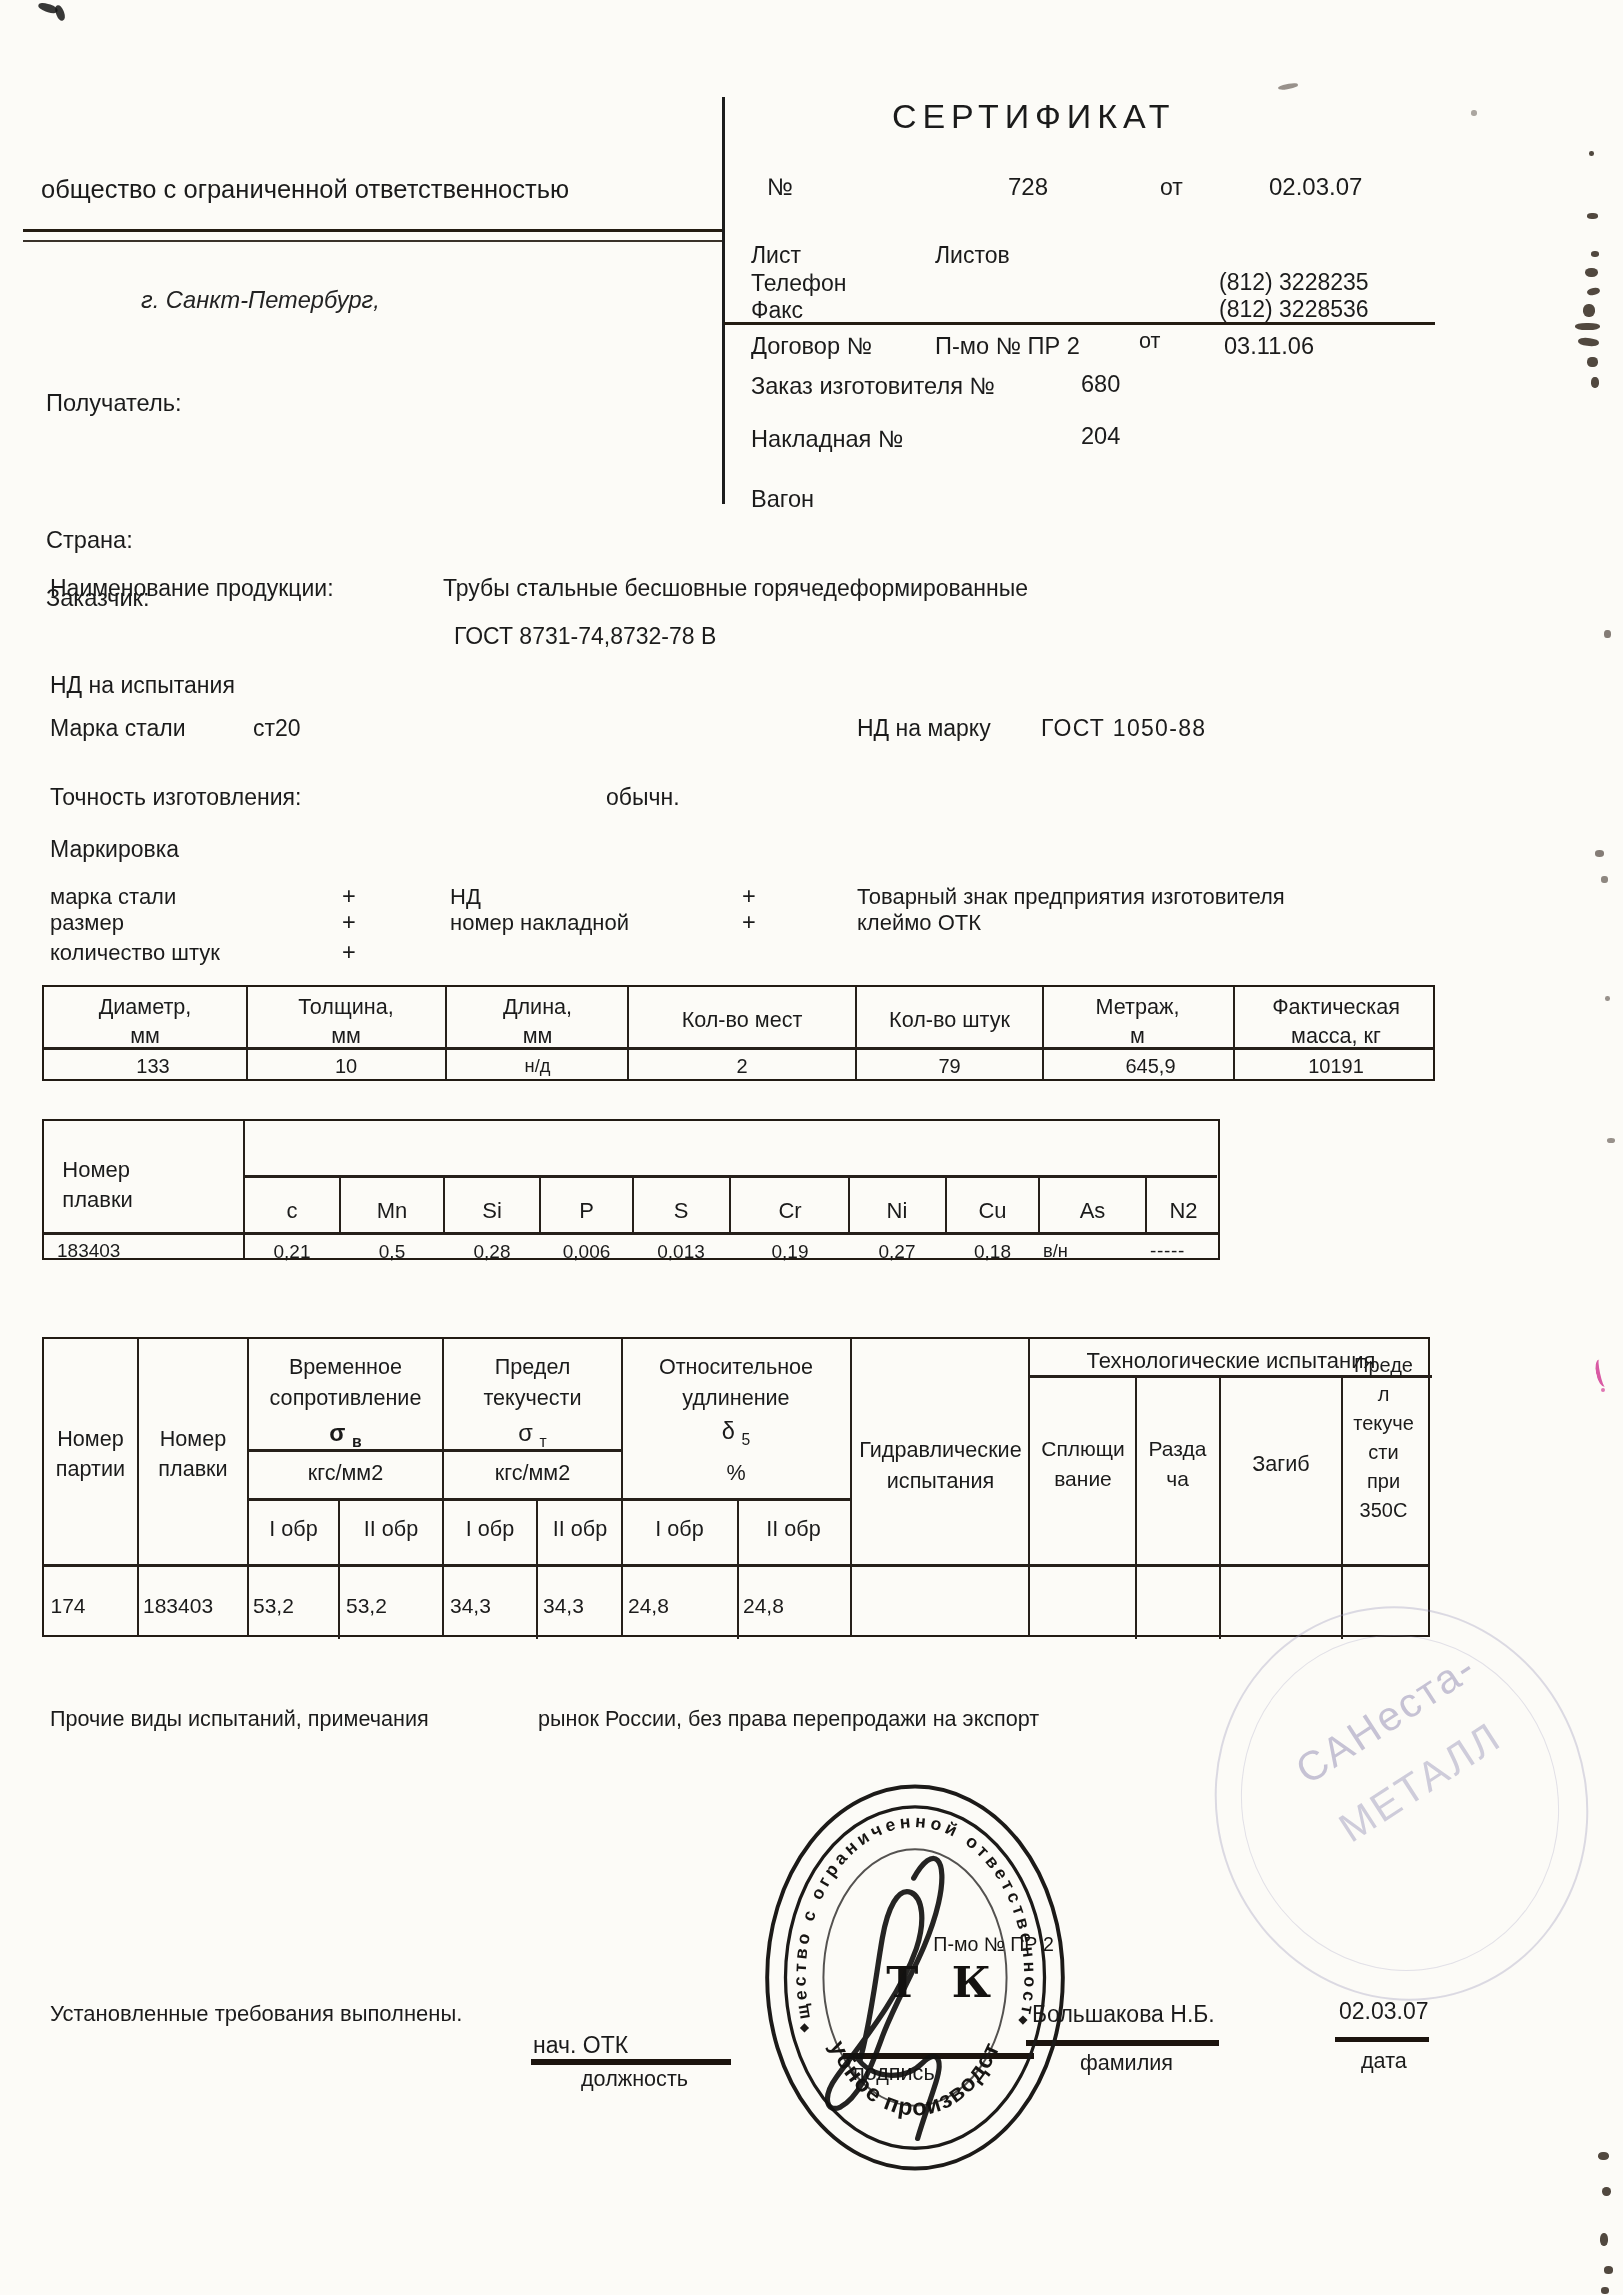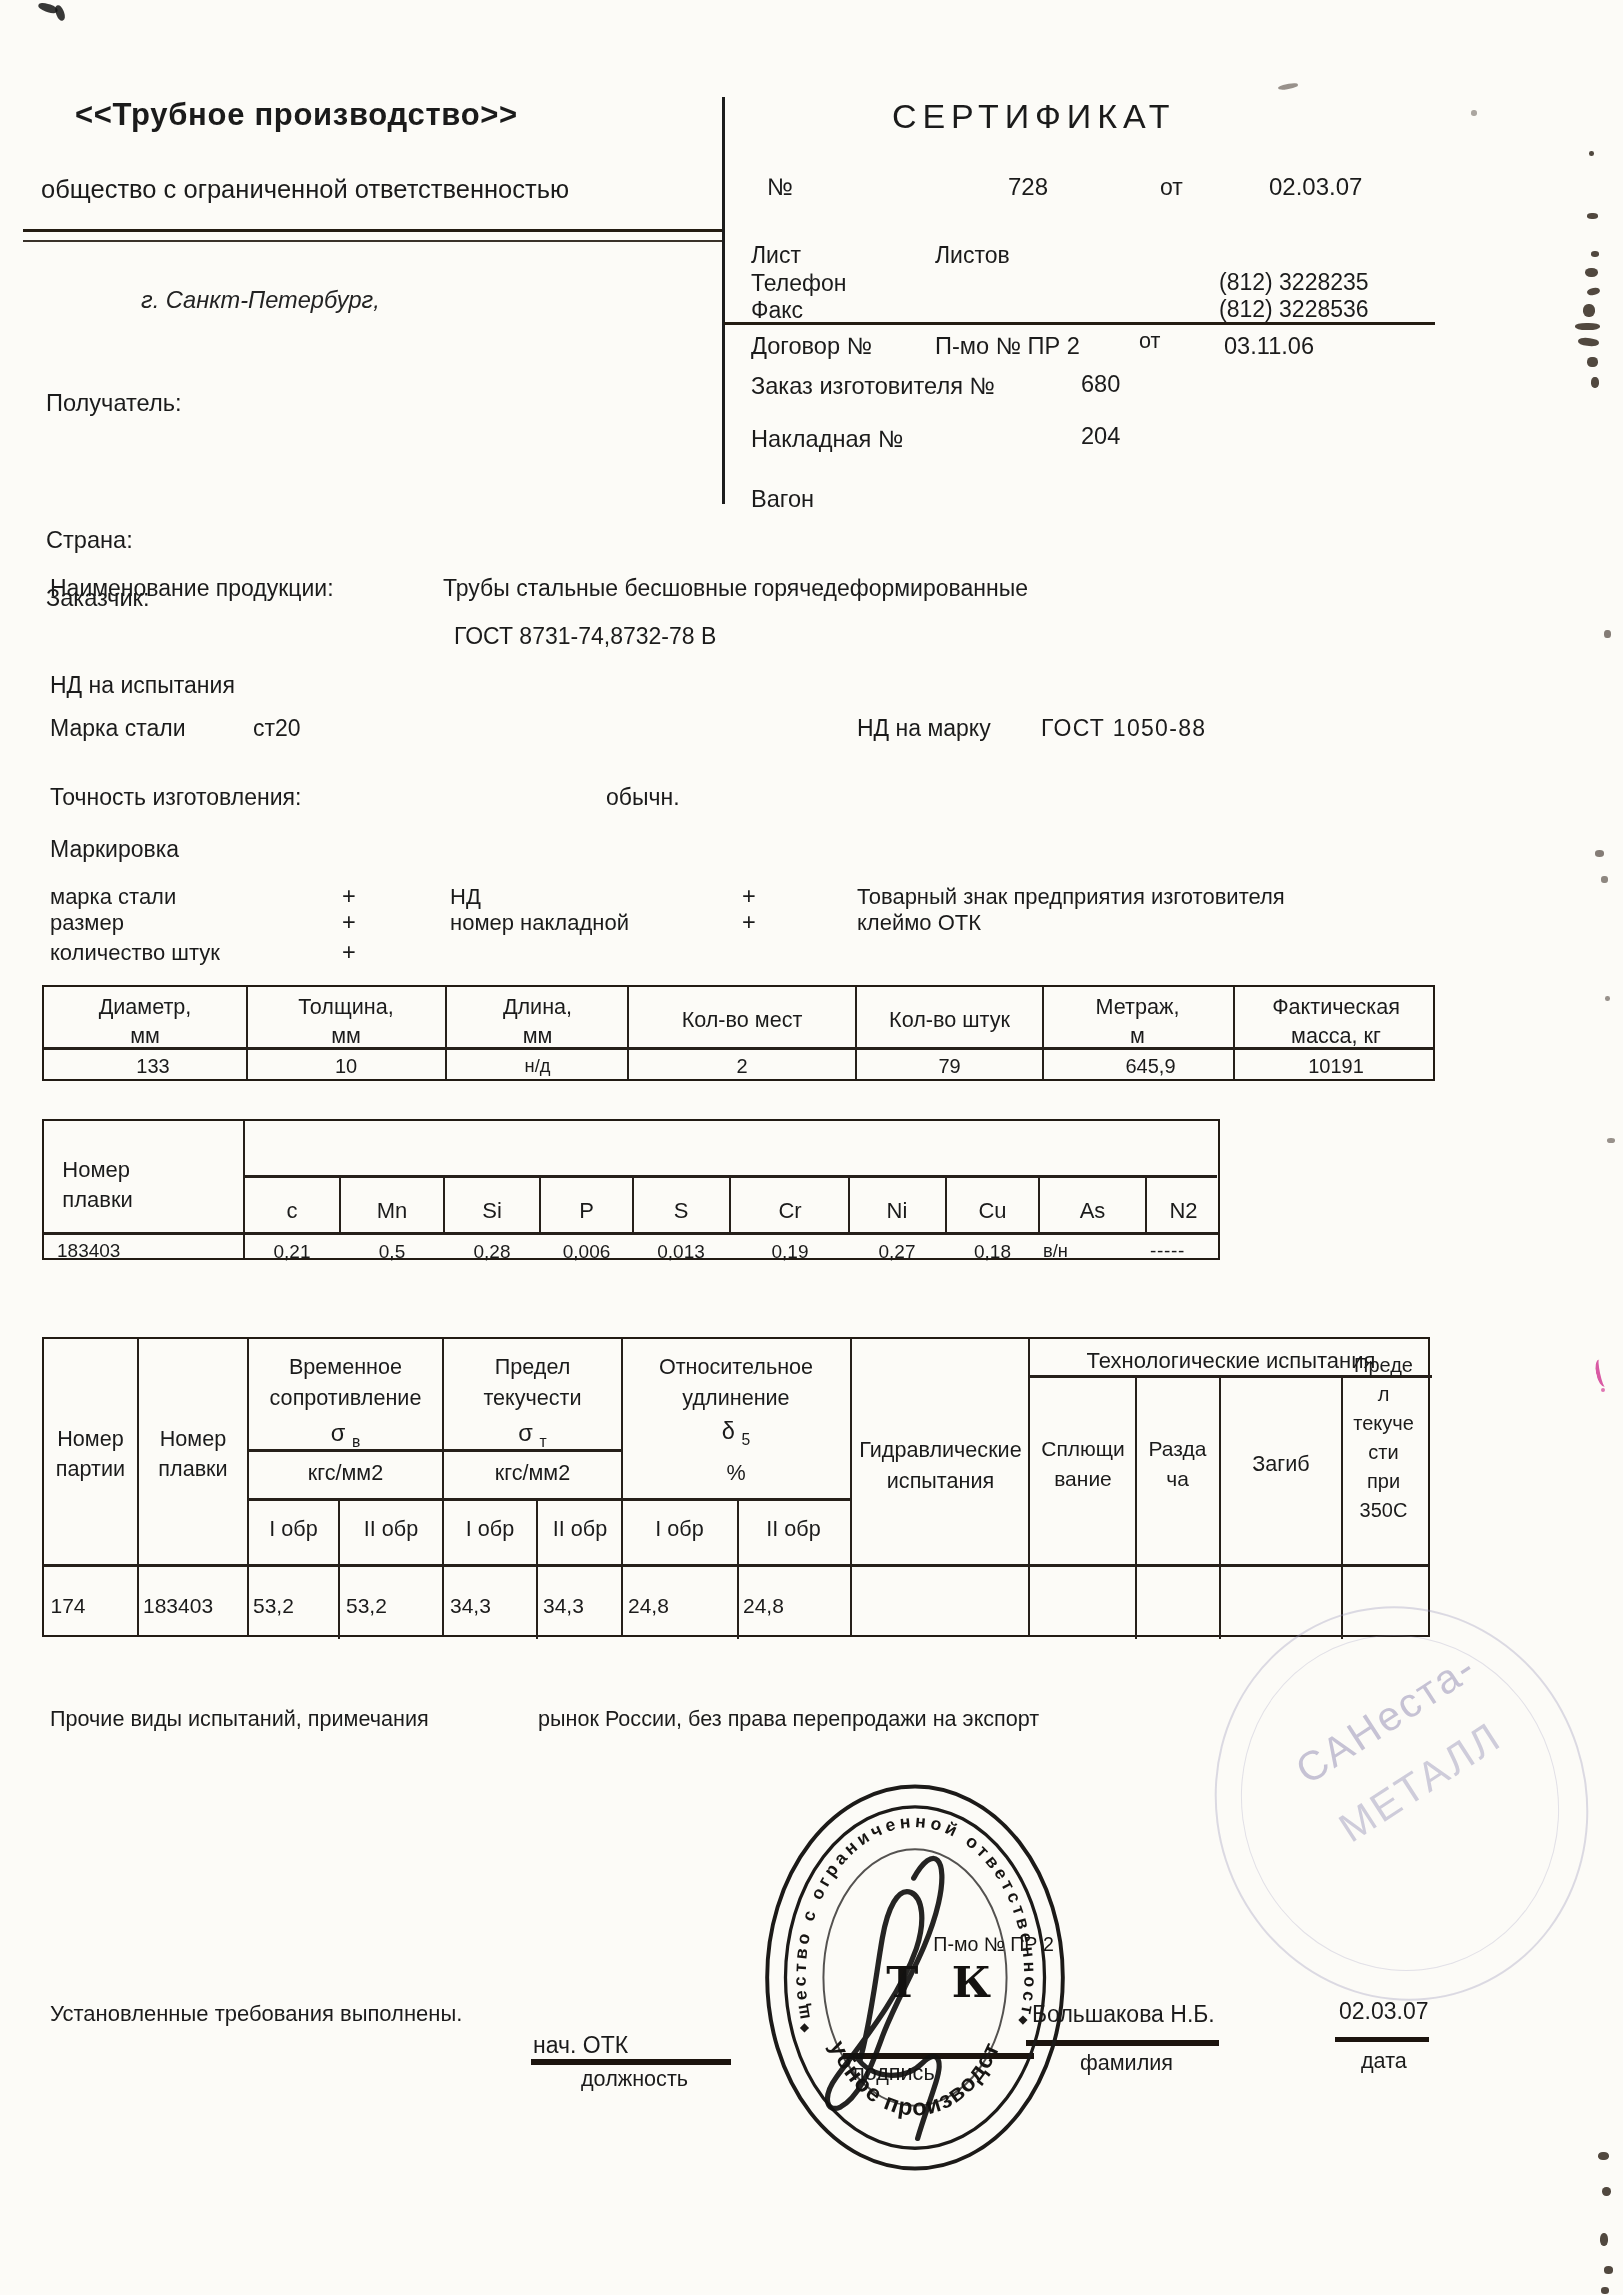--- a/index.html
+++ b/index.html
@@ -23,21 +23,20 @@
 </head>
 <body>
 
 <div class="doc">
 
   <div class="mark" style="left:38px;top:3.9px;width:19.6px;height:7.9px;transform:rotate(18deg);background:#151515;"></div>
   <div class="mark" style="left:56px;top:5.2px;width:7.9px;height:15.7px;transform:rotate(-20deg);background:#151515;"></div>
   <div class="mark" style="left:1278px;top:84px;width:19.6px;height:4.6px;opacity:.5;transform:rotate(-10deg);"></div>
   <div class="mark" style="left:1471px;top:110px;width:5.9px;height:5.9px;opacity:.4;"></div>
 
-  <div class="t bold" style="left:75px;top:98px;font-size:31px;letter-spacing:0.7px;">&lt;&lt;Трубное производство&gt;&gt;</div>
   <div class="t" style="left:41px;top:175px;font-size:25.5px;">общество с ограниченной ответственностью</div>
   <div class="hline" style="left:23px;top:229px;width:700px;height:3.3px;"></div>
   <div class="hline" style="left:23px;top:240px;width:700px;height:2px;background:#3a322a;"></div>
   <div class="t ital" style="left:141px;top:288px;font-size:23.6px;color:#232323;">г. Санкт-Петербург,</div>
   <div class="t" style="left:46px;top:391px;font-size:23.6px;">Получатель:</div>
   <div class="t" style="left:46px;top:528px;font-size:23.6px;">Страна:</div>
   <div class="t" style="left:46px;top:586px;font-size:23.6px;">Заказчик:</div>
 
   <div class="vline" style="left:722px;top:97px;width:2.6px;height:407px;background:#1d1d1d;"></div>
 
@@ -206,21 +205,21 @@
       </div>
     <div class="wrapc" style="left:95px;top:85px;width:108px;font-size:21.6px;line-height:1.4;">
       <div>Номер</div>
         <div>плавки</div>
       </div>
 
     <div class="wrapc" style="left:205px;top:11.8px;width:193px;font-size:21.6px;line-height:1.45;">
       <div>Временное</div>
         <div>сопротивление</div>
       </div>
-    <div class="wrapc" style="left:205px;top:79px;width:193px;font-size:23.6px;">
+    <div class="wrapc" style="left:205px;top:79px;width:193px;font-size:23.6px;font-weight:bold;">
       <span>σ</span> <sub class="small">в</sub></div>
     <div class="wrapc" style="left:205px;top:119px;width:193px;font-size:21.6px;">кгс/мм2</div>
 
     <div class="wrapc" style="left:400px;top:11.8px;width:177px;font-size:21.6px;line-height:1.45;">
       <div>Предел</div>
         <div>текучести</div>
       </div>
     <div class="wrapc" style="left:400px;top:79px;width:177px;font-size:23.6px;">
       <span>σ</span> <sub class="small">т</sub></div>
     <div class="wrapc" style="left:400px;top:119px;width:177px;font-size:21.6px;">кгс/мм2</div>

